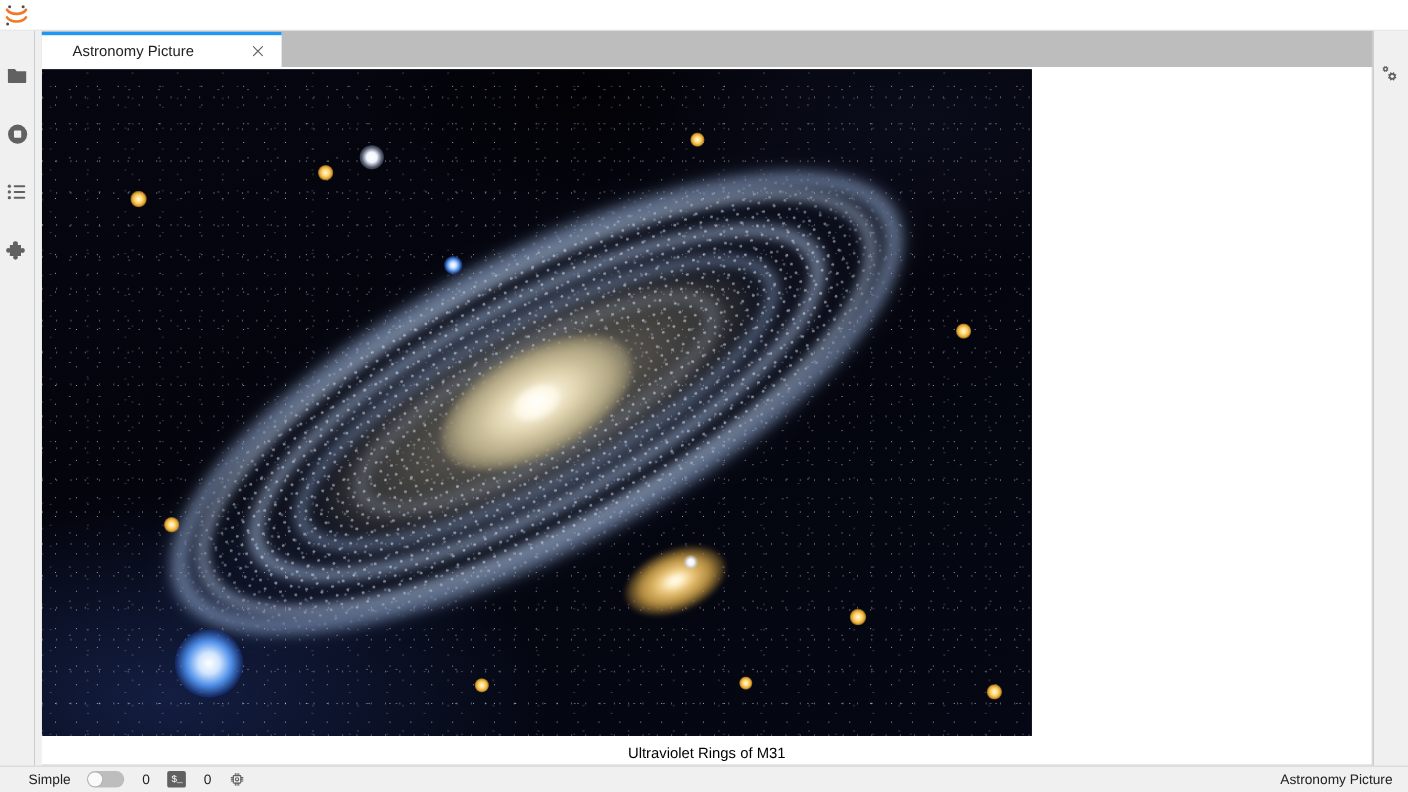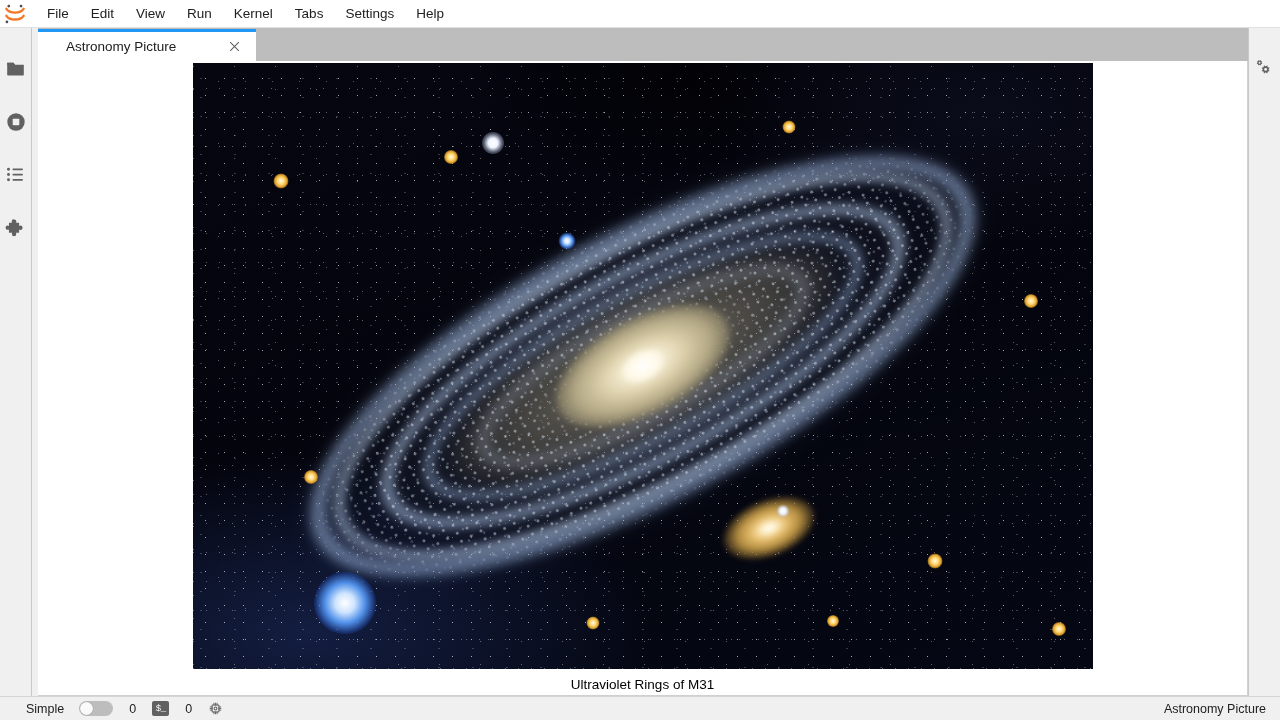--- a/index.html
+++ b/index.html
@@ -92,21 +92,21 @@
     cursor: pointer;
     color: #616161;
   }
 
   .docpanel {
     flex: 1 1 auto;
     background: #fff;
     border-right: 1px solid #d0d0d0;
     border-bottom: 1px solid #d0d0d0;
     display: flex; flex-direction: column;
-    align-items: center;
+    align-items: flex-start;
     min-height: 0;
     overflow: hidden;
     position: relative;
   }
 
   
   .imgwrap {
     margin-top: 2px;
     width: 900px; height: 606px;
     flex: 0 0 606px;
@@ -363,30 +363,20 @@
 
   <div class="menubar">
     <div class="logo">
       <svg width="22" height="22" viewBox="0 0 24 24" aria-hidden="true">
         <circle cx="5.2" cy="3.4" r="1.5" fill="#4e4e4e"></circle>
         <circle cx="18.6" cy="3.4" r="1.5" fill="#4e4e4e"></circle>
         <path d="M2.6 6.4 C6 11.8 18 11.8 21.4 6.4" stroke="#f37726" stroke-width="2.6" fill="none" stroke-linecap="round"></path>
         <path d="M2.6 14.0 C6 19.4 18 19.4 21.4 14.0" stroke="#f37726" stroke-width="2.6" fill="none" stroke-linecap="round"></path>
         <circle cx="3.2" cy="20.6" r="1.5" fill="#4e4e4e"></circle>
       </svg>
-    </div>
-    <div class="menu-items">
-      <div class="menu-item">File</div>
-      <div class="menu-item">Edit</div>
-      <div class="menu-item">View</div>
-      <div class="menu-item">Run</div>
-      <div class="menu-item">Kernel</div>
-      <div class="menu-item">Tabs</div>
-      <div class="menu-item">Settings</div>
-      <div class="menu-item">Help</div>
     </div>
   </div>
 
   <div class="bodyrow">
 
     <div class="sidebar-left">
       <div class="side-icon" title="File Browser">
         <svg width="21" height="21" viewBox="0 0 24 24" aria-hidden="true">
           <path d="M2.5 5.5h7l2 2.2h10v11.3a.9.9 0 0 1-.9.9H3.4a.9.9 0 0 1-.9-.9z" fill="#616161"></path>
           <path d="M2.5 5.5h7l2 2.2H2.5z" fill="#616161"></path>

